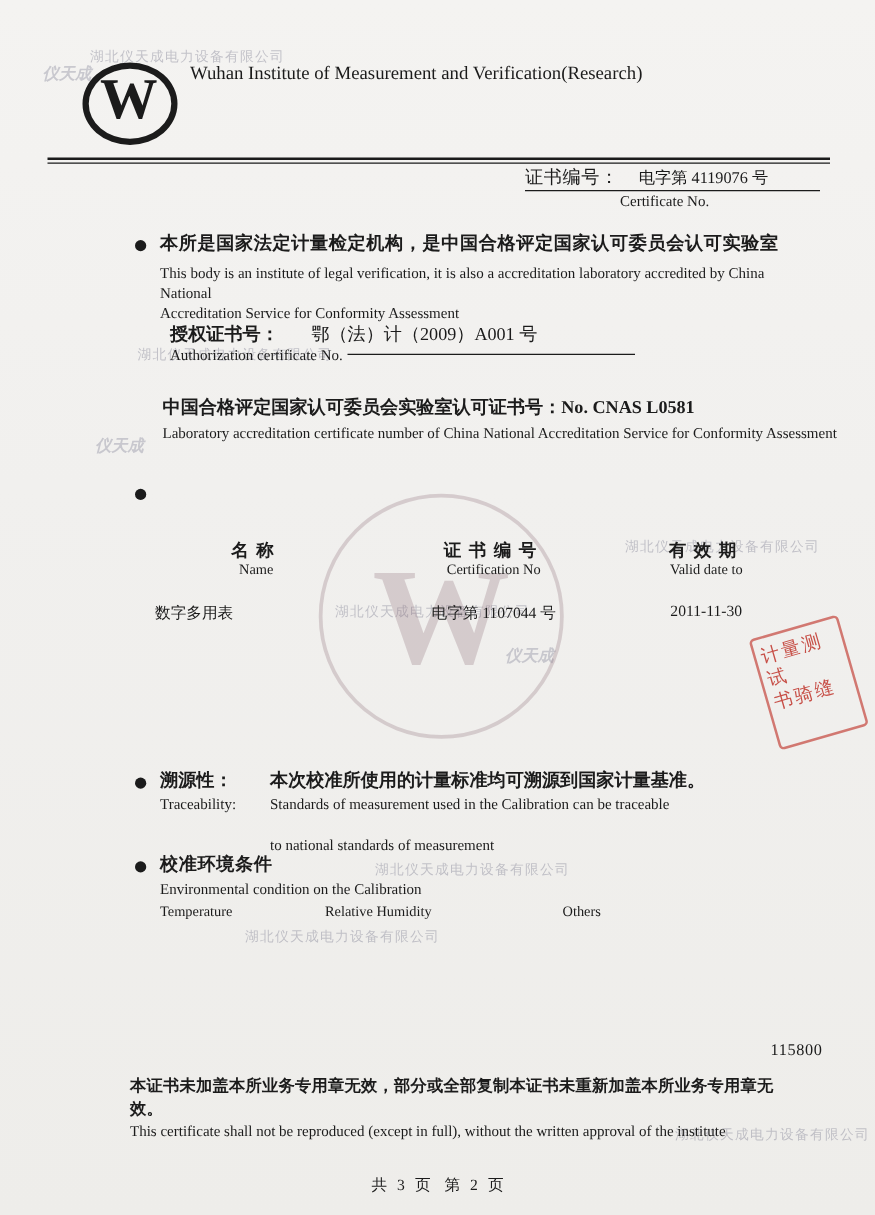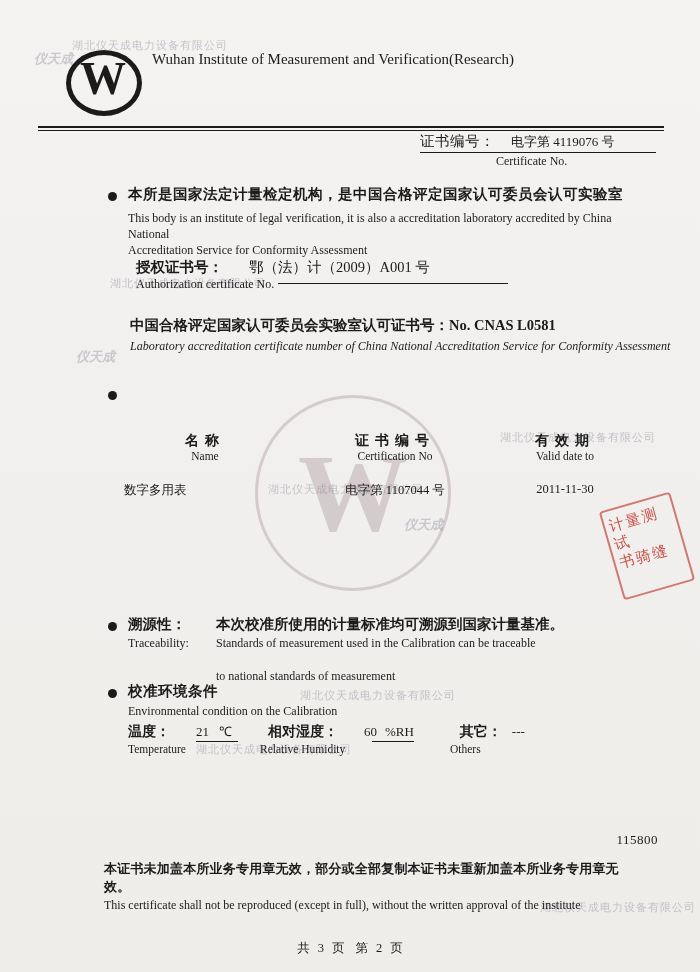--- a/index.html
+++ b/index.html
@@ -130,21 +130,21 @@
   .s2 .auth-val { font-size: 14.5px; margin-left: 26px; }
   .s2 .lab-en { font-size: 12px; }
   .s2-underline {
     position: absolute; left: 278px; top: 283px; width: 230px;
     border-top: 1px solid #1b1b1b;
   }
 
   .s3 { left: 130px; top: 316px; width: 560px; }
   .s3 .t1 { font-size: 14.5px; font-weight: bold; }
   .s3 .t1 .no { font-size: 14.5px; }
-  .s3 .en { margin-top: 3px; font-style: italic; }
+  .s3 .en { margin-top: 3px; }
 
   .s4 { left: 128px; top: 384px; width: 520px; }
   .s4 .en { margin-top: 2px; }
 
   
   .table { position: absolute; left: 110px; top: 432px; width: 530px; }
   .tr { display: flex; }
   .th, .td { box-sizing: border-box; }
   .th .c { font-size: 14px; font-weight: bold; letter-spacing: 6px; }
   .th .e { font-size: 11.5px; }
@@ -298,36 +298,20 @@
     <div class="l3">to national standards of measurement</div>
   </div>
 
   <div class="bullet" style="left:108px; top:689px;"></div>
   <div class="sec s6">
     <div class="cn">校准环境条件</div>
     <div class="en">Environmental condition on the Calibration</div>
   </div>
 
   <div class="env">
-    <div class="row" style="position:relative;">
-
-      <span class="unit-cn">温度：</span>
-      <span class="val" style="margin:0 10px 0 26px;">21</span>
-      <span class="val">℃</span>
-
-      <span class="unit-cn" style="margin-left:36px;">相对湿度：</span>
-      <span class="val" style="margin:0 8px 0 26px;">60</span>
-      <span class="val">%RH</span>
-
-      <span class="unit-cn" style="margin-left:46px;">其它：</span>
-      <span class="val" style="margin-left:10px;">---</span>
-
-      <span class="ul" style="left:68px; top:19px; width:42px;"></span>
-      <span class="ul" style="left:244px; top:19px; width:42px;"></span>
-    </div>
     <div class="row" style="margin-top:2px;">
       <span class="unit-en" style="width:132px;">Temperature</span>
       <span class="unit-en" style="width:190px;">Relative Humidity</span>
       <span class="unit-en">Others</span>
     </div>
   </div>
 
 
   <div class="serial">115800</div>
 

